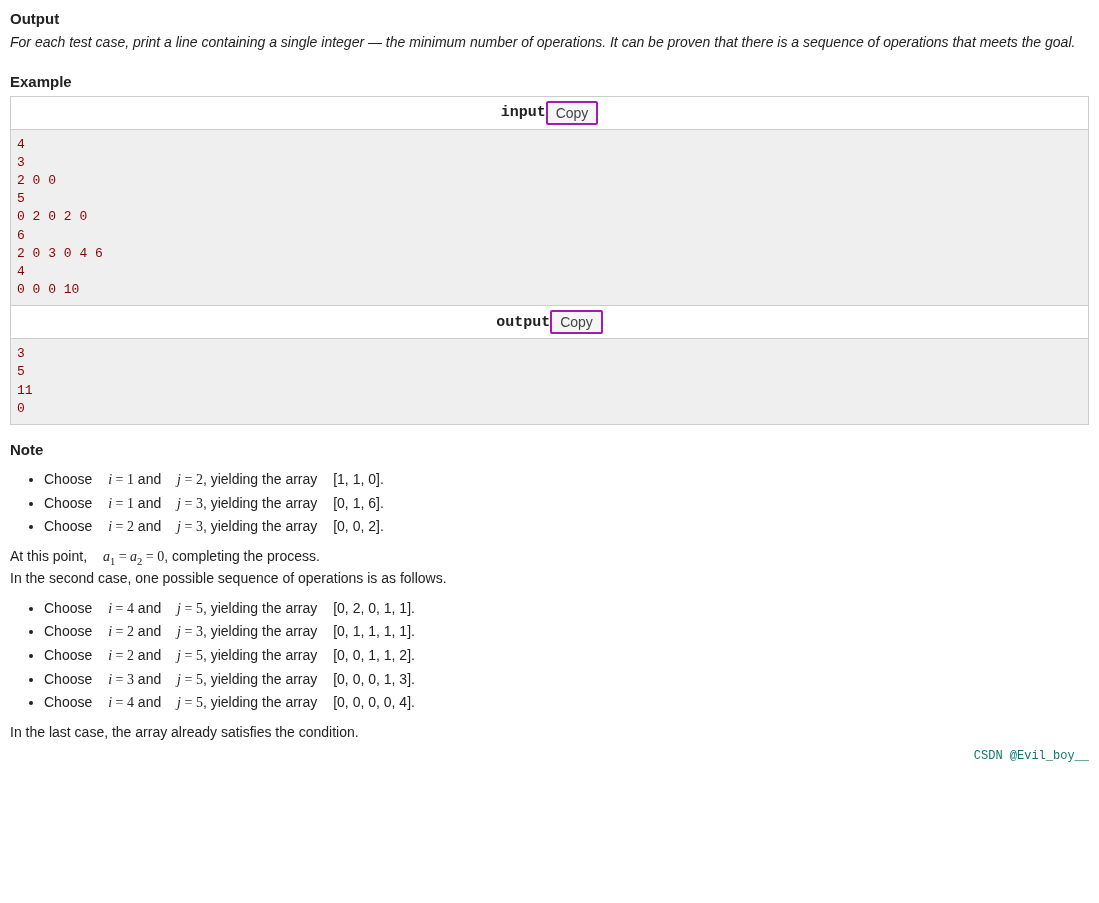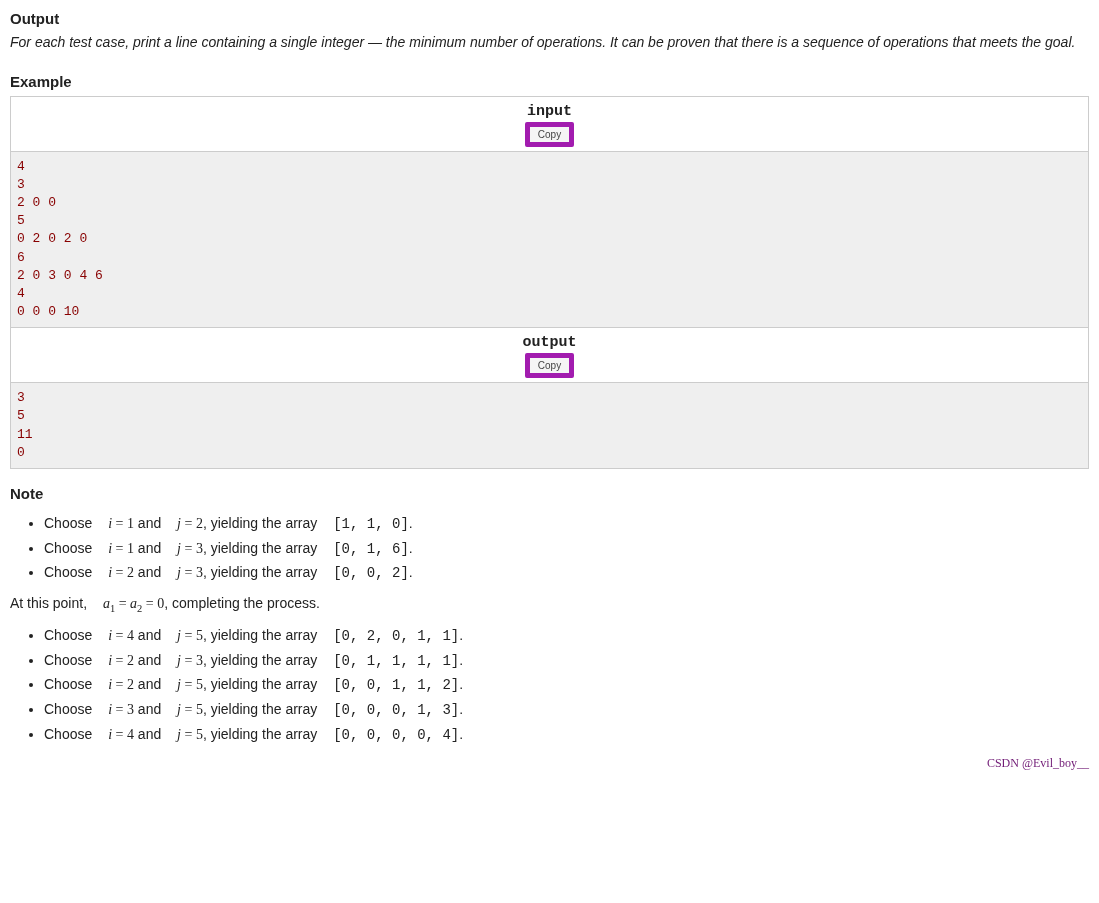--- a/index.html
+++ b/index.html
@@ -27,32 +27,31 @@
   border: 1px solid #ccc;
   margin-bottom: 0;
 }
 .io-header {
   display: flex;
   justify-content: center;
   align-items: center;
   padding: 4px 6px;
   border-bottom: 1px solid #ccc;
   background: #fff;
-  flex-direction: column;
 }
 .io-label {
   font-family: Consolas, "Courier New", monospace;
   font-weight: bold;
   font-size: 15px;
 }
 .copy-btn {
-  border: 5px solid #a21caf;
+  border: 2px solid #a21caf;
   background: #f5f5f5;
   color: #444;
-  font-size: 10px;
+  font-size: 14px;
   padding: 2px 8px;
   cursor: pointer;
   border-radius: 2px;
 }
 .io-content {
   background: #efefef;
   padding: 6px 6px;
   font-family: Consolas, "Courier New", monospace;
   font-size: 13px;
   white-space: pre;
@@ -68,29 +67,29 @@
 ul.bullets li {
   margin-bottom: 4px;
 }
 .math {
   font-family: "Times New Roman", Georgia, serif;
   margin-left: 12px;
 }
 .math .var { font-style: italic; }
 .math .sub { font-size: 0.75em; vertical-align: sub; }
 .arr-br {
-  font-family: Liberation Mono, monospace;
+  font-family: Liberation Sans, sans-serif;
   display: inline-block;
 }
 .watermark {
-  color: #701a75;
+  color: #0f766e;
   font-size: 12px;
   text-align: right;
   margin-top: 6px;
-  font-family: Liberation Serif, serif;
+  font-family: Liberation Mono, monospace;
 }
 </style>
 </head>
 <body>
 
 <div class="section-title first">Output</div>
 <p class="desc-para">For each test case, print a line containing a single integer — the minimum number of operations. It can be proven that there is a sequence of operations that meets the goal.</p>
 
 <div class="section-title">Example</div>
 
@@ -127,25 +126,27 @@
 
   <ul class="bullets" id="case1-list">
       <li>Choose <span class="math"><span class="var">i</span> = 1</span> and <span class="math"><span class="var">j</span> = 2</span>, yielding the array <span class="math arr-br">[1, 1, 0]</span>.</li>
       <li>Choose <span class="math"><span class="var">i</span> = 1</span> and <span class="math"><span class="var">j</span> = 3</span>, yielding the array <span class="math arr-br">[0, 1, 6]</span>.</li>
       <li>Choose <span class="math"><span class="var">i</span> = 2</span> and <span class="math"><span class="var">j</span> = 3</span>, yielding the array <span class="math arr-br">[0, 0, 2]</span>.</li>
     </ul>
 
   <p>
     <span>At this point, </span><span class="math"><span class="var">a</span><span class="sub">1</span> = <span class="var">a</span><span class="sub">2</span> = 0</span><span>, completing the process.</span>
     <br>
+    <span>In the second case, one possible sequence of operations is as follows.</span>
   </p>
 
   <ul class="bullets" id="case2-list">
       <li>Choose <span class="math"><span class="var">i</span> = 4</span> and <span class="math"><span class="var">j</span> = 5</span>, yielding the array <span class="math arr-br">[0, 2, 0, 1, 1]</span>.</li>
       <li>Choose <span class="math"><span class="var">i</span> = 2</span> and <span class="math"><span class="var">j</span> = 3</span>, yielding the array <span class="math arr-br">[0, 1, 1, 1, 1]</span>.</li>
       <li>Choose <span class="math"><span class="var">i</span> = 2</span> and <span class="math"><span class="var">j</span> = 5</span>, yielding the array <span class="math arr-br">[0, 0, 1, 1, 2]</span>.</li>
       <li>Choose <span class="math"><span class="var">i</span> = 3</span> and <span class="math"><span class="var">j</span> = 5</span>, yielding the array <span class="math arr-br">[0, 0, 0, 1, 3]</span>.</li>
       <li>Choose <span class="math"><span class="var">i</span> = 4</span> and <span class="math"><span class="var">j</span> = 5</span>, yielding the array <span class="math arr-br">[0, 0, 0, 0, 4]</span>.</li>
     </ul>
 
+  <p>In the last case, the array already satisfies the condition.</p>
 </div>
 
 <div class="watermark">CSDN @Evil_boy__</div>
 
 </body></html>

